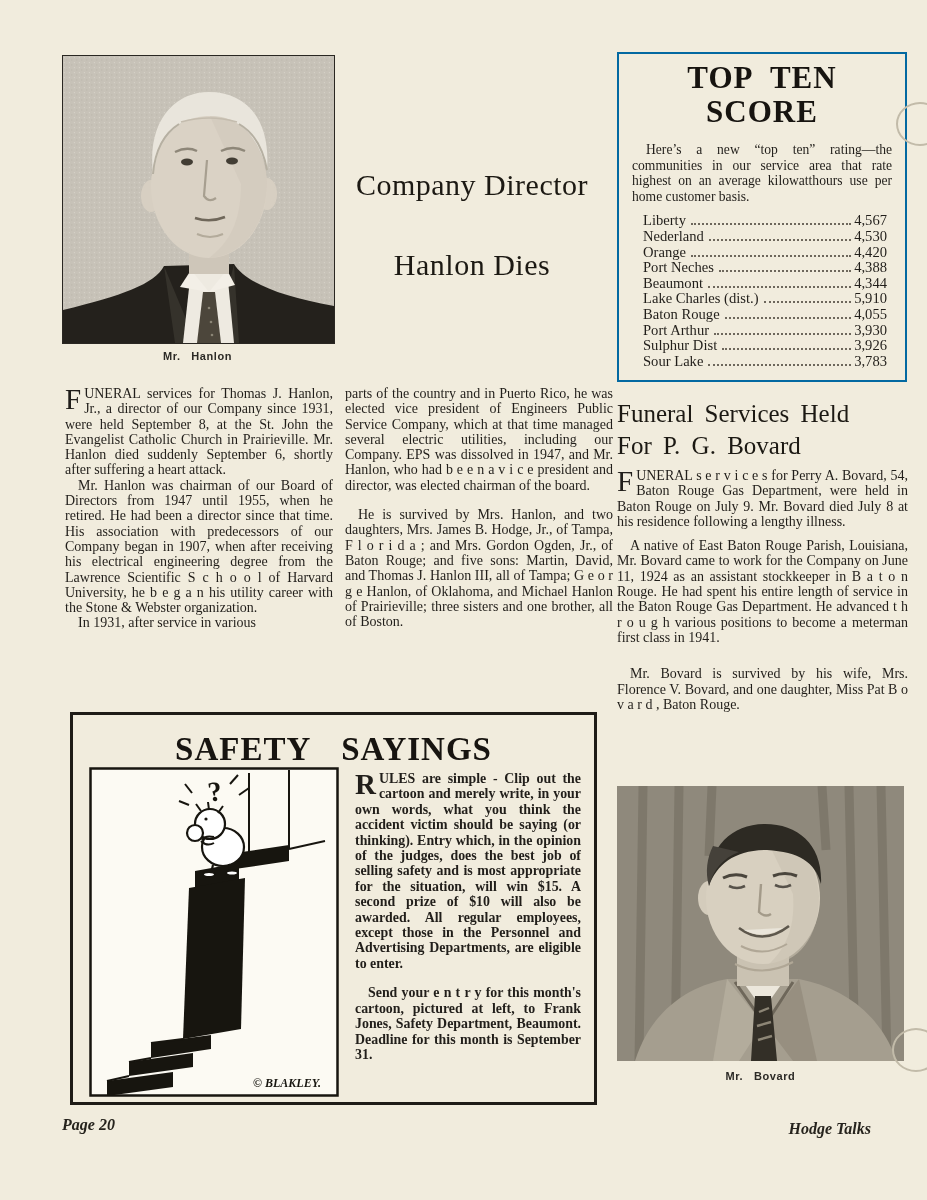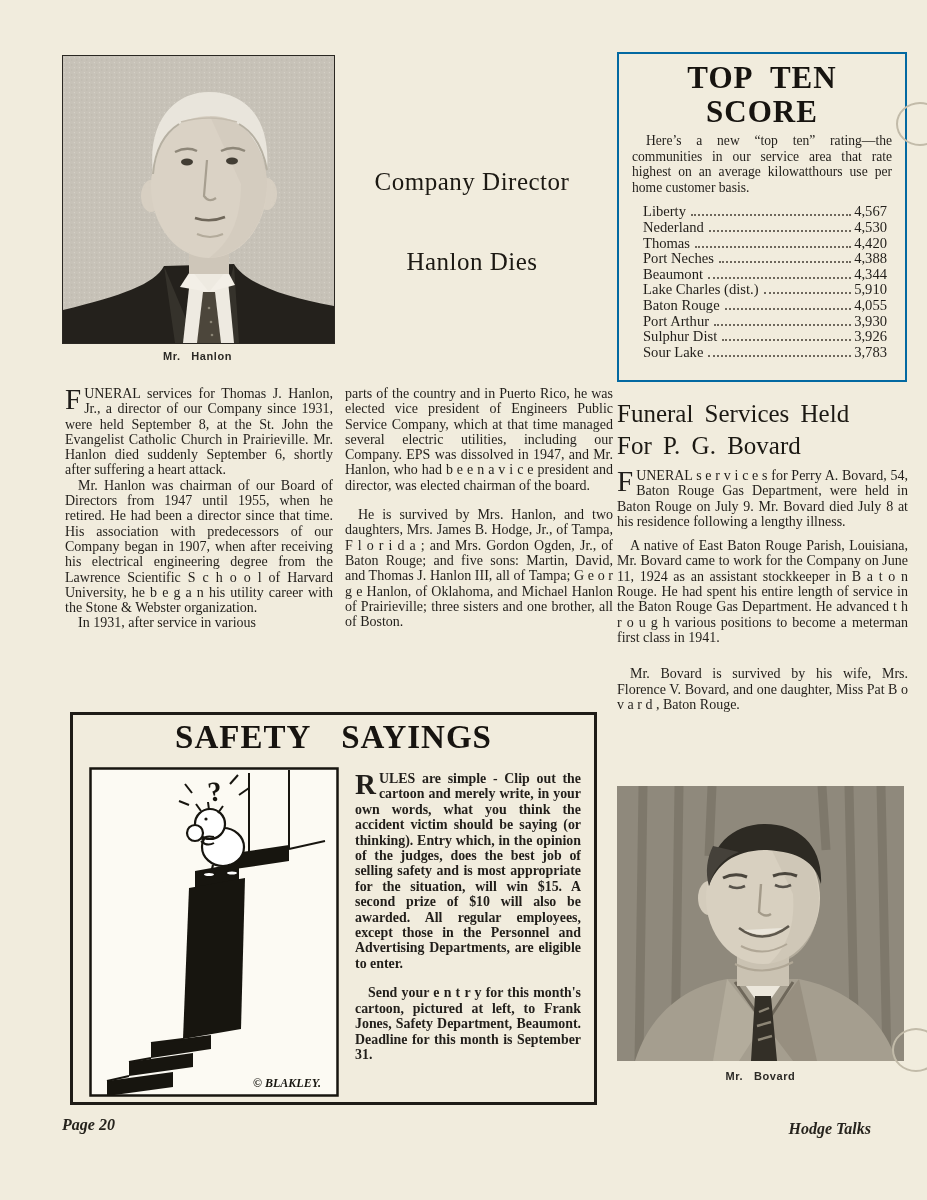--- a/index.html
+++ b/index.html
@@ -15,49 +15,49 @@
   .photo-bovard{left:617px;top:786px;width:287px;height:275px;}
   .caption{
     position:absolute;text-align:center;
     font-family:Liberation Sans, sans-serif;font-weight:bold;
     font-size:11px;letter-spacing:.6px;word-spacing:7px;color:#2c2a26;
   }
   .cap-hanlon{left:62px;top:350px;width:271px;}
   .cap-bovard{left:617px;top:1070px;width:287px;}
   
   .headline{position:absolute;left:338px;width:268px;text-align:center;
-    font-size:25px;letter-spacing:.5px;color:#1c1913;}
+    font-size:30px;letter-spacing:.5px;color:#1c1913;}
   .hl1{top:168px;}
   .hl2{top:248px;}
   
   .topten{position:absolute;left:617px;top:52px;width:290px;height:330px;
     border:2px solid #0369a1;box-sizing:border-box;padding-top:7px;}
   .tt-title{text-align:center;font-weight:bold;font-size:31px;line-height:34px;
     letter-spacing:1px;word-spacing:10px;color:#171410;}
-  .tt-intro{margin:4px 13px 0 13px;font-size:13.6px;line-height:15.6px;
+  .tt-intro{margin:13px 13px 0 13px;font-size:13.6px;line-height:15.6px;
     text-align:justify;text-indent:14px;}
   .tt-list{margin:9px 18px 0 24px;}
   .tt-row{display:flex;align-items:baseline;font-size:14.6px;line-height:15.6px;}
   .tt-dots{flex:1;border-bottom:2px dotted #6d675c;margin:0 3px 3px 5px;min-width:14px;}
   
   .col{position:absolute;text-align:justify;font-size:14px;line-height:15.3px;}
   .col p{margin:0;}
   .col1{left:65px;top:386px;width:268px;}
   .col2{left:345px;top:386px;width:268px;}
   .col3{left:617px;top:468px;width:291px;}
   .ind{text-indent:13px;}
   .gap{margin-top:14px !important;}
   .dropcap{float:left;font-size:29px;line-height:25px;padding:1px 3px 0 0;}
   
   .bv-head{position:absolute;left:617px;top:398px;width:291px;
     font-size:25px;line-height:32px;word-spacing:5px;color:#1c1913;}
   
   .safety{position:absolute;left:70px;top:712px;width:527px;height:393px;
     border:3px solid #1f1c17;box-sizing:border-box;}
-  .sf-title{text-align:center;font-weight:bold;font-size:33px;margin-top:4px;
+  .sf-title{text-align:center;font-weight:bold;font-size:33px;margin-top:16px;
     letter-spacing:1px;word-spacing:22px;color:#171410;}
   .cartoon{position:absolute;left:16px;top:52px;width:250px;height:330px;}
   .rules{position:absolute;left:282px;top:56px;width:226px;
     font-weight:bold;font-size:13.9px;line-height:15.4px;text-align:justify;}
   .rules p{margin:0;}
   .rules .gap{margin-top:15px;}
   
   .footer{position:absolute;font-weight:bold;font-style:italic;font-size:16px;color:#26231d;}
   .ft-left{left:62px;top:1116px;}
   .ft-right{right:56px;top:1120px;}
@@ -128,21 +128,21 @@
           <span>Liberty</span>
           <span class="tt-dots"></span>
           <span>4,567</span>
         </div>
       <div class="tt-row">
           <span>Nederland</span>
           <span class="tt-dots"></span>
           <span>4,530</span>
         </div>
       <div class="tt-row">
-          <span>Thomas</span>
+          <span>Orange</span>
           <span class="tt-dots"></span>
           <span>4,420</span>
         </div>
       <div class="tt-row">
           <span>Port Neches</span>
           <span class="tt-dots"></span>
           <span>4,388</span>
         </div>
       <div class="tt-row">
           <span>Beaumont</span>

